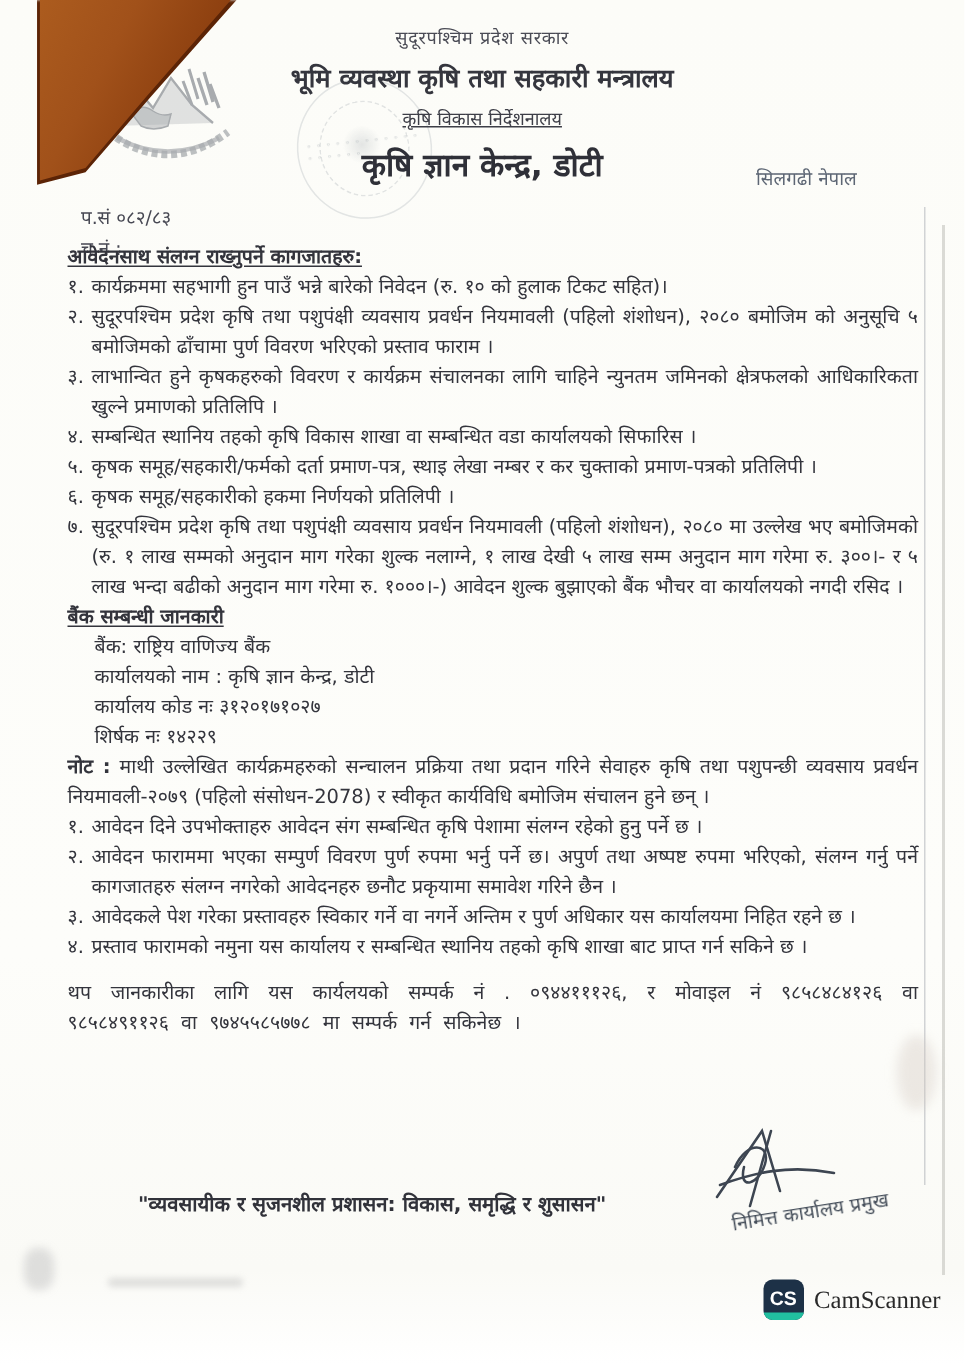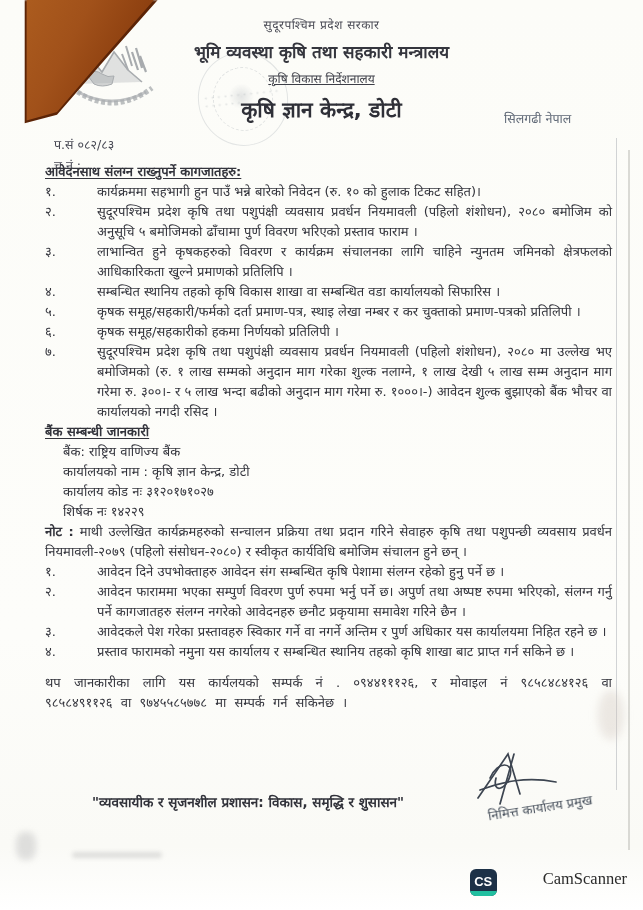--- a/index.html
+++ b/index.html
@@ -45,21 +45,21 @@
   .h-office{ font-size:21px; font-weight:700; color:#2f3038; margin-top:8px;}
   .location{ position:absolute; left:504px; top:110px; font-size:12.5px; color:#5d6674; z-index:3;}
   .refs{ position:absolute; left:54px; top:134px; font-size:12.5px; color:#474853; line-height:21px; z-index:3;}
   .body{
     position:absolute; left:45px; top:162px; width:567px; z-index:3;
     font-size:13px; line-height:20px; text-align:justify;
   }
   .sec-heading{ font-weight:700; text-decoration:underline; text-underline-offset:2px; text-align:left;}
   .item{ display:flex; }
   .item .num{ width:16px; flex:none; }
-  .item .txt{ flex:1; text-align:justify;margin-left:36px; }
+  .item .txt{ flex:1; text-align:justify; }
   .bank-lines{ padding-left:18px; text-align:left; }
   .note .note-label{ font-weight:700; }
   .more-info{ margin-top:11px; word-spacing:4px; }
   .sign-svg{ position:absolute; left:468px; top:748px; z-index:4; }
   .sign-caption{
     position:absolute; left:487px; top:794px; z-index:4; width:160px;
     font-size:13px; color:#454e5a; transform:rotate(-9deg); white-space:nowrap;
     filter:blur(.2px);
   }
   .slogan{
@@ -69,21 +69,21 @@
   .contact-line{
     position:absolute; left:55px; top:822px; z-index:3; font-size:13px; color:#33343c; white-space:nowrap;
   }
   .contact-line .gap{ display:inline-block; width:14px; }
   .email{ text-decoration:underline; text-underline-offset:2px; }
   .fold-line{ position:absolute; left:616px; top:138px; width:1px; height:652px; background:rgba(110,116,128,.30); z-index:2;}
   .edge-line{ position:absolute; left:628px; top:150px; width:2px; height:700px; background:rgba(190,190,184,.55); z-index:2;}
   .smudge-a{ position:absolute; left:16px; top:832px; width:20px; height:28px; background:rgba(150,152,155,.28); border-radius:40%; filter:blur(3px); z-index:2;}
   .smudge-b{ position:absolute; left:72px; top:852px; width:90px; height:6px; background:rgba(160,160,158,.30); border-radius:3px; filter:blur(2px); z-index:2;}
   .smudge-c{ position:absolute; left:598px; top:690px; width:26px; height:50px; background:rgba(205,195,185,.35); border-radius:50%; filter:blur(4px); z-index:2;}
-  .camscanner{ position:absolute; right:16px; bottom:14px; display:flex; z-index:7;gap:39px;}
+  .camscanner{ position:absolute; right:16px; bottom:30px; display:flex; align-items:center; z-index:7;}
   .cs-icon{
     position:relative; width:27px; height:27px; border-radius:6px; background:#1d3147; overflow:hidden;
     display:flex; align-items:center; justify-content:center;
   }
   .cs-icon .cs-text{ color:#ffffff; font-weight:700; font-size:13px; font-family:"Liberation Sans",sans-serif; margin-top:-3px;}
   .cs-icon .cs-teal{ position:absolute; left:0; right:0; bottom:0; height:5px; background:#21bfa0; }
   .cs-label{ margin-left:7px; font-family:"Liberation Serif","DejaVu Serif",serif; font-size:16.5px; color:#2a2a2a;}
 </style>
 </head>
 <body>
@@ -158,21 +158,21 @@
     <div class="sec-heading">बैंक सम्बन्धी जानकारी</div>
     <div class="bank-lines">
       <div>बैंक: राष्ट्रिय वाणिज्य बैंक</div>
       <div>कार्यालयको नाम : कृषि ज्ञान केन्द्र, डोटी</div>
       <div>कार्यालय कोड नः ३१२०१७१०२७</div>
       <div>शिर्षक नः १४२२९</div>
     </div>
 
     <div class="note">
       <span class="note-label">नोट :</span>
-      <span>माथी उल्लेखित कार्यक्रमहरुको सन्चालन प्रक्रिया तथा प्रदान गरिने सेवाहरु कृषि तथा पशुपन्छी व्यवसाय प्रवर्धन नियमावली-२०७९ (पहिलो संसोधन-२०८०) र स्वीकृत कार्यविधि बमोजिम संचालन हुने छन् ।</span>
+      <span>माथी उल्लेखित कार्यक्रमहरुको सन्चालन प्रक्रिया तथा प्रदान गरिने सेवाहरु कृषि तथा पशुपन्छी व्यवसाय प्रवर्धन नियमावली-२०७९ (पहिलो संसोधन-2078) र स्वीकृत कार्यविधि बमोजिम संचालन हुने छन् ।</span>
     </div>
 
 
     <div class="item">
       <span class="num">१.</span>
       <span class="txt">आवेदन दिने उपभोक्ताहरु आवेदन संग सम्बन्धित कृषि पेशामा संलग्न रहेको हुनु पर्ने छ ।</span>
     </div>
     <div class="item">
       <span class="num">२.</span>
       <span class="txt">आवेदन फाराममा भएका सम्पुर्ण विवरण पुर्ण रुपमा भर्नु पर्ने छ।  अपुर्ण तथा अष्पष्ट रुपमा भरिएको, संलग्न गर्नु पर्ने कागजातहरु संलग्न नगरेको आवेदनहरु छनौट प्रकृयामा समावेश गरिने छैन ।</span>

